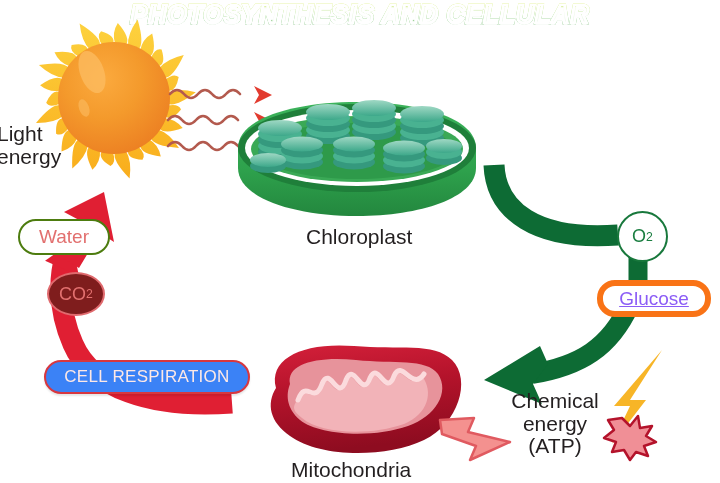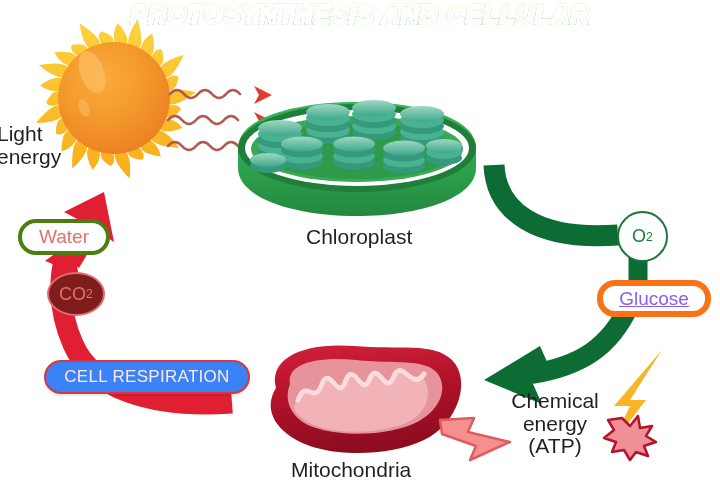--- a/index.html
+++ b/index.html
@@ -54,21 +54,21 @@
   #cell-respiration-pill{
     left:44px;top:360px;width:206px;height:34px;
     background:#3b82f6;
     border:2px solid #d8373f;
     border-radius:17px;
     color:#fde8e6;font-size:17px;letter-spacing:.3px;
     box-shadow:0 2px 2px rgba(0,0,0,.10);
   }
   #water-badge{
     left:18px;top:219px;width:92px;height:36px;
-    background:#ffffff;border:4px solid #4d7c0f;border-radius:18px;
+    background:#ffffff;border:2px solid #4d7c0f;border-radius:18px;
     color:#e2706f;font-size:19px;
   }
   #co2-badge{
     left:47px;top:272px;width:58px;height:44px;
     background:#7f1d1d;border:2px solid #e06a6e;border-radius:50%;
     color:#e2706f;font-size:18px;
   }
   #o2-badge{
     left:617px;top:211px;width:51px;height:51px;
     background:#ffffff;border:2px solid #18783c;border-radius:50%;

